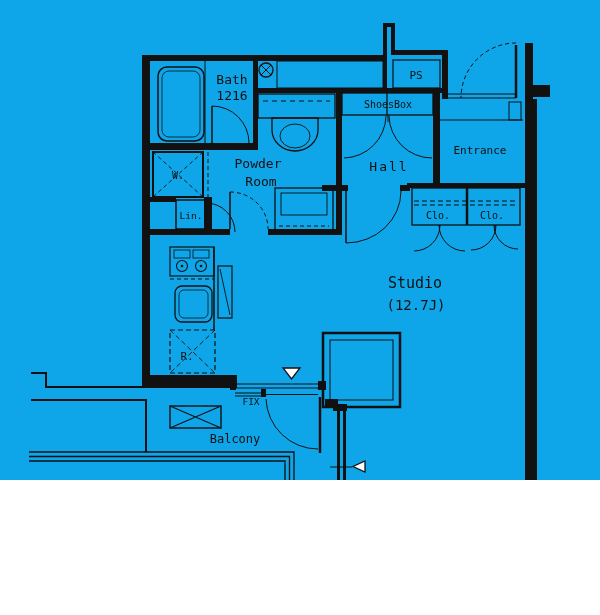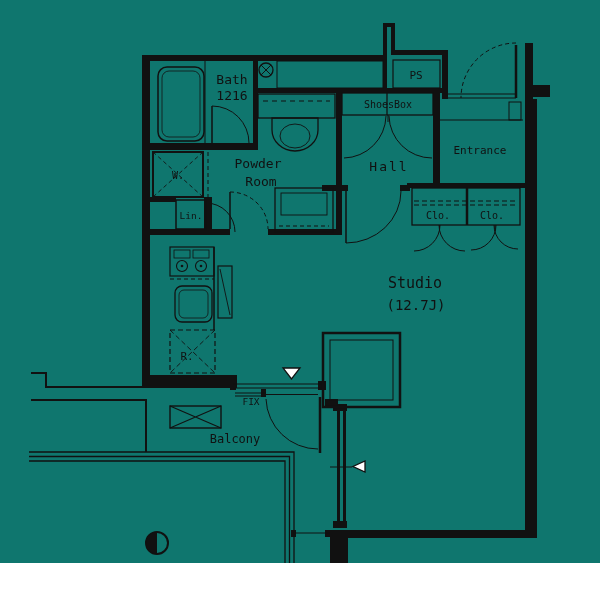--- a/index.html
+++ b/index.html
@@ -1,16 +1,16 @@
 <!DOCTYPE html>
 <html><head>
 <meta charset="utf-8">
 <style>
   html,body{margin:0;padding:0;background:#ffffff;}
-  .plan-wrap{position:relative;width:600px;height:563px;background:#0f766e;overflow:hidden;}
+  .plan-wrap{position:relative;width:600px;height:480px;background:#0ea5e9;overflow:hidden;}
   svg{position:absolute;left:0;top:0;}
   text{font-family:"DejaVu Sans Mono","Liberation Mono",monospace;fill:#111111;}
   .lbl13{font-size:13px;}
   .lbl15{font-size:15px;}
   .lbl14{font-size:14px;}
   .lbl12{font-size:12px;}
   .lbl11{font-size:11px;}
   .lbl10{font-size:10px;}
   .lbl9{font-size:9.5px;}
   .sp{letter-spacing:2px;}

